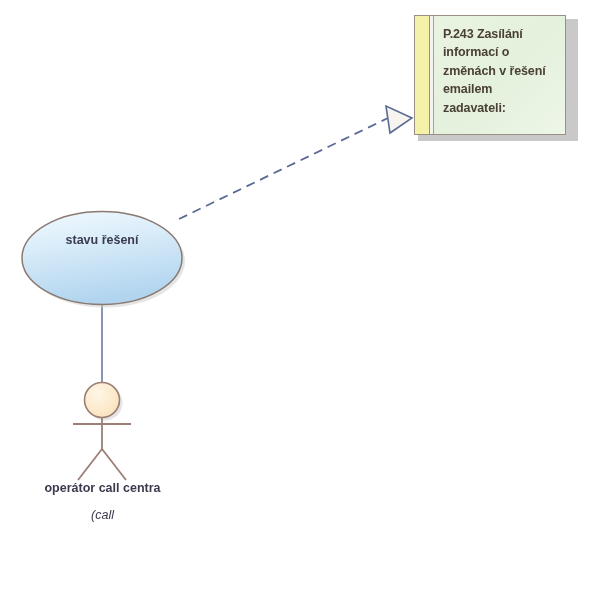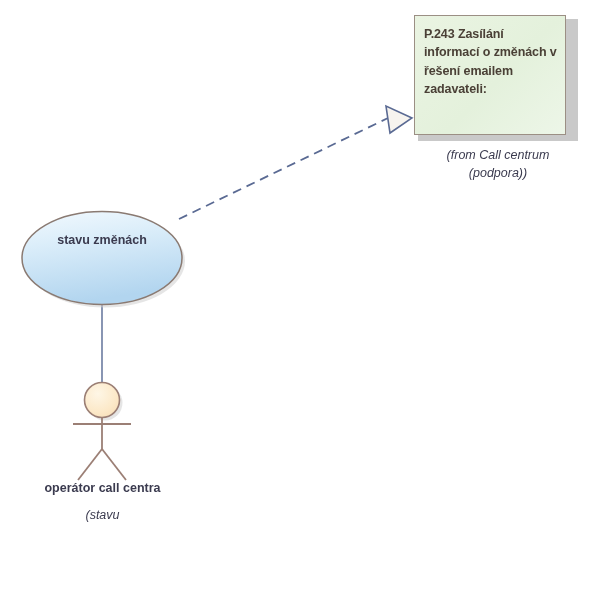--- a/index.html
+++ b/index.html
@@ -47,21 +47,20 @@
   .note-body {
     position: absolute;
     left: 0;
     top: 0;
     width: 152px;
     height: 120px;
     border: 1px solid #9b8f84;
     background: linear-gradient(135deg, #eaf4e2 0%, #e4f1dc 55%, #edf6e8 100%);
     box-sizing: border-box;
     display: flex;
-    flex-direction: column;
   }
   .note-stripe {
     width: 14px;
     background: #f6f1a8;
     border-right: 1px solid #9b8f84;
     flex: 0 0 auto;
   }
   .note-gap {
     width: 3px;
     background: #f2f2ee;
@@ -169,27 +168,23 @@
 
   <div class="note-wrap">
     <div class="note-shadow"></div>
     <div class="note-body">
       <div class="note-stripe"></div>
       <div class="note-gap"></div>
       <div class="note-text">P.243  Zasílání informací o změnách v řešení emailem zadavateli:</div>
     </div>
   </div>
 
-  <div class="note-from">
-    <div>(from Call centrum</div>
-    <div>(podpora))</div>
-  </div>
 
   <div class="usecase-label">
-    <div>stavu změnách</div>
+    <div>stavu řešení</div>
   </div>
 
   <div class="actor-label">operátor call centra</div>
   <div class="actor-from">
-    <div>(stavu</div>
+    <div>(call</div>
   </div>
 
 </div>
 
 </body></html>

